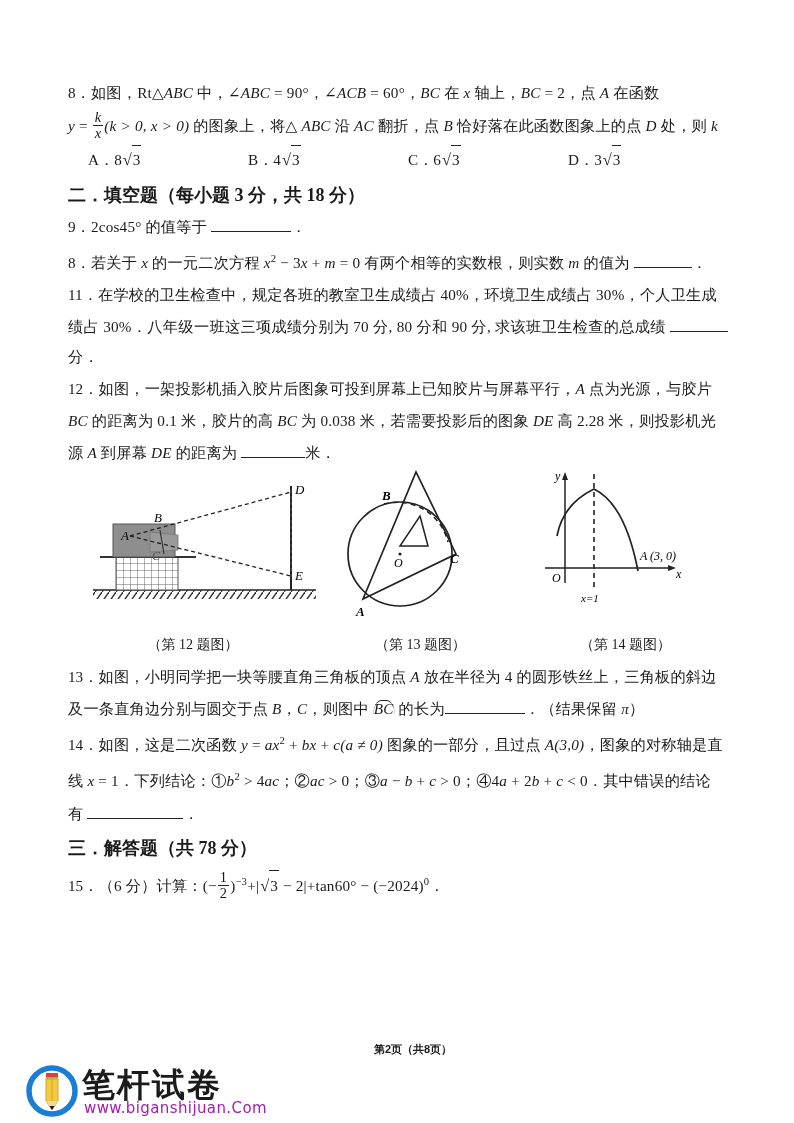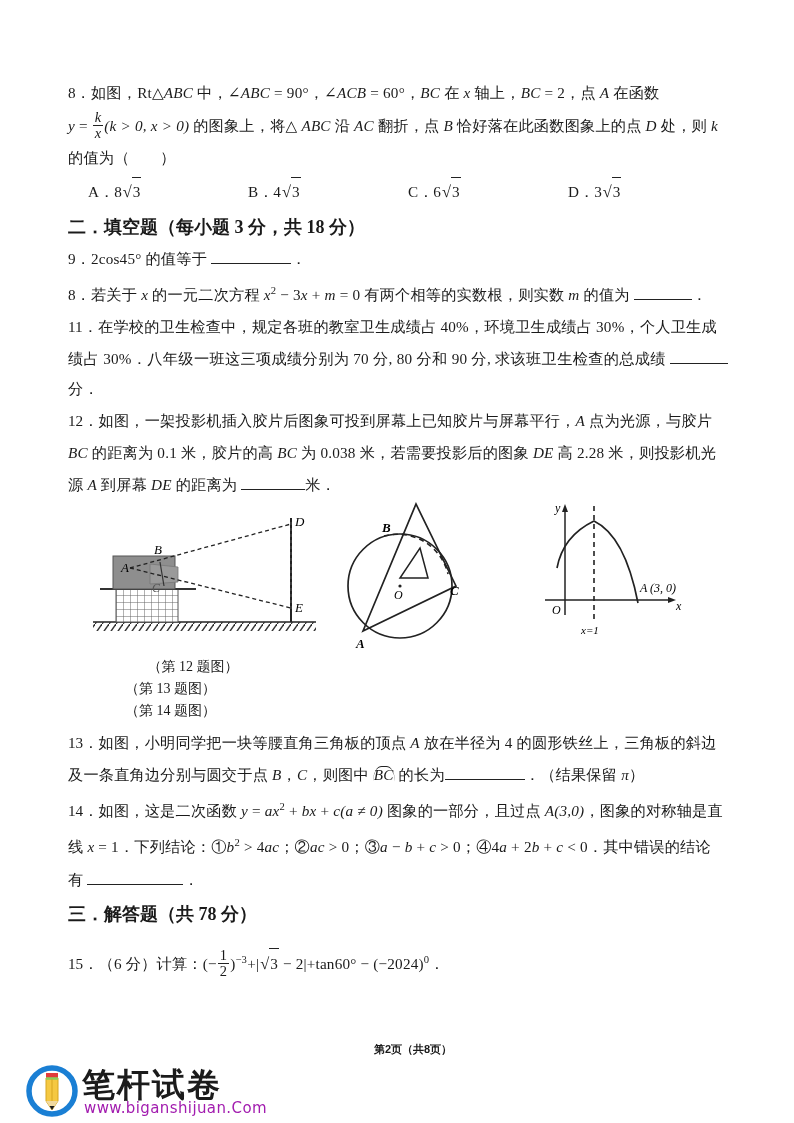--- a/index.html
+++ b/index.html
@@ -104,23 +104,22 @@
   .figures {
     position: relative;
     height: 150px;
     margin-top: 4px;
   }
   .fig { position: absolute; }
   .captions {
     display: flex;
     font-size: 14px;
     line-height: 22px;
-    margin-top: 2px;
+    margin-top: 12px;
     margin-bottom: 6px;
-    flex-direction: column;
   }
   .captions .cap { text-align: center; }
   .cap1 { width: 250px; }
   .cap2 { width: 205px; }
   .cap3 { width: 205px; }
 
   
   .footer-page {
     position: absolute;
     left: 16px;
@@ -171,21 +170,20 @@
   <div class="content">
 
     <p class="q">
       <span class="num">8</span><span>．如图，Rt△</span><span class="it">ABC</span><span> 中，∠</span><span class="it">ABC</span><span> = 90°，∠</span><span class="it">ACB</span><span> = 60°，</span><span class="it">BC</span><span> 在 </span><span class="it">x</span><span> 轴上，</span><span class="it">BC</span><span> = 2，点 </span><span class="it">A</span><span> 在函数</span>
     </p>
 
     <p class="q">
       <span class="it">y</span><span> = </span><span class="frac"><span class="n it">k</span><span class="d it">x</span></span><span class="it">(k &gt; 0, x &gt; 0)</span><span> 的图象上，将△ </span><span class="it">ABC</span><span> 沿 </span><span class="it">AC</span><span> 翻折，点 </span><span class="it">B</span><span> 恰好落在此函数图象上的点 </span><span class="it">D</span><span> 处，则 </span><span class="it">k</span>
     </p>
 
-    <p class="q">的值为（　　）</p>
 
     <div class="options">
       <div class="opt">
         <span>A．</span><span>8</span><span class="sqrt"><span class="rad">√</span><span class="arg">3</span></span>
       </div>
       <div class="opt">
         <span>B．</span><span>4</span><span class="sqrt"><span class="rad">√</span><span class="arg">3</span></span>
       </div>
       <div class="opt">
         <span>C．</span><span>6</span><span class="sqrt"><span class="rad">√</span><span class="arg">3</span></span>
@@ -329,21 +327,21 @@
     <p class="q">
       <span>线 </span><span class="it">x</span><span> = 1．下列结论：①</span><span class="it">b</span><span class="sup">2</span><span> &gt; 4</span><span class="it">ac</span><span>；②</span><span class="it">ac</span><span> &gt; 0</span><span>；③</span><span class="it">a</span><span> − </span><span class="it">b</span><span> + </span><span class="it">c</span><span> &gt; 0</span><span>；④4</span><span class="it">a</span><span> + 2</span><span class="it">b</span><span> + </span><span class="it">c</span><span> &lt; 0．其中错误的结论</span>
     </p>
     <p class="q">
       <span>有</span>
       <span class="blank b8"></span><span>．</span>
     </p>
 
     <p class="sec-head">三．解答题（共 78 分）</p>
 
-    <p class="q" style="margin-top:16px;">
+    <p class="q" style="margin-top:4px;">
       <span class="num">15</span><span>．（6 分）计算：</span><span>(−</span><span class="frac"><span class="n">1</span><span class="d">2</span></span><span>)</span><span class="sup">−3</span><span>+|</span><span class="sqrt"><span class="rad">√</span><span class="arg">3</span></span><span> − 2|+tan60° − (−2024)</span><span class="sup">0</span><span>．</span>
     </p>
 
   </div>
 
   <div class="footer-page">第2页（共8页）</div>
 
   <div class="logo">
     <svg class="logo-mark" viewBox="0 0 52 52">
       <circle cx="26" cy="26" r="23" fill="none" stroke="#1a7fd4" stroke-width="5.5"></circle>

